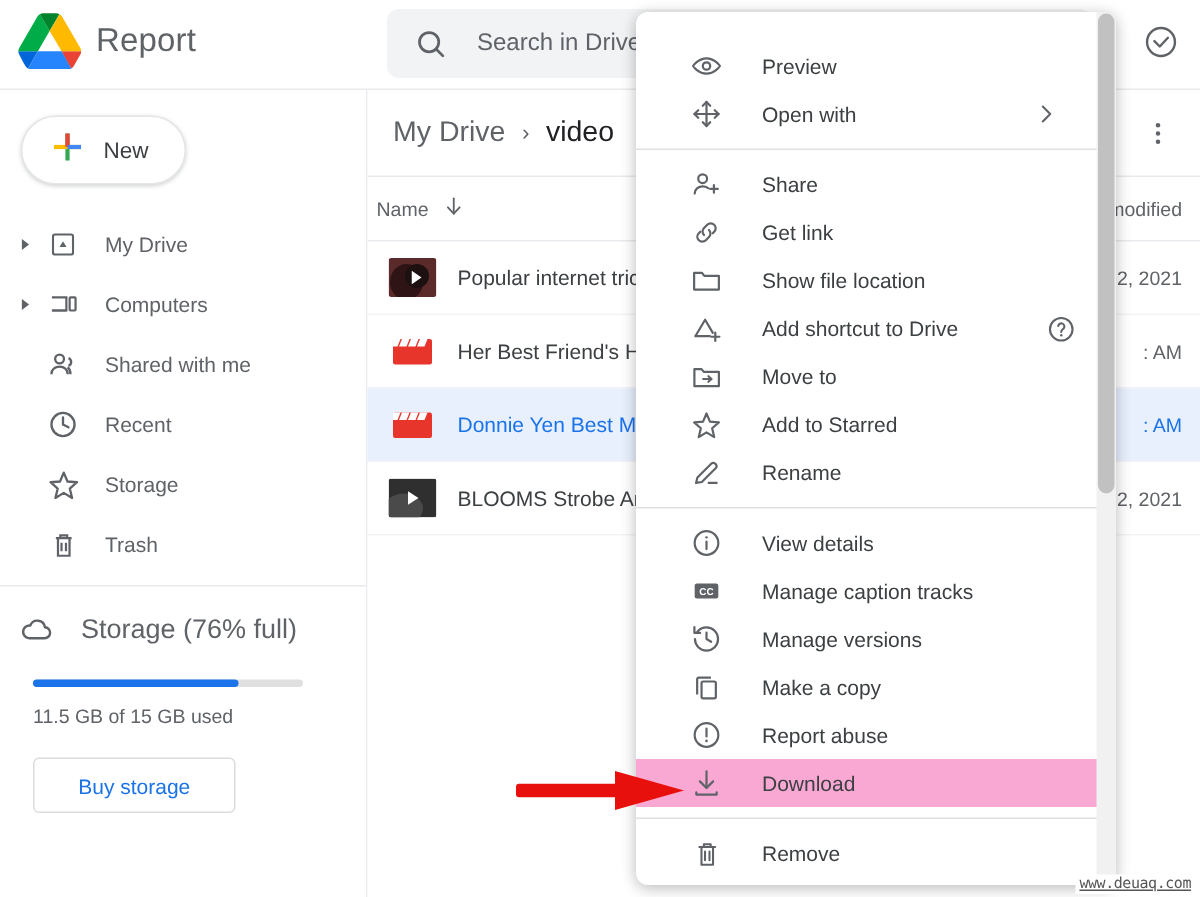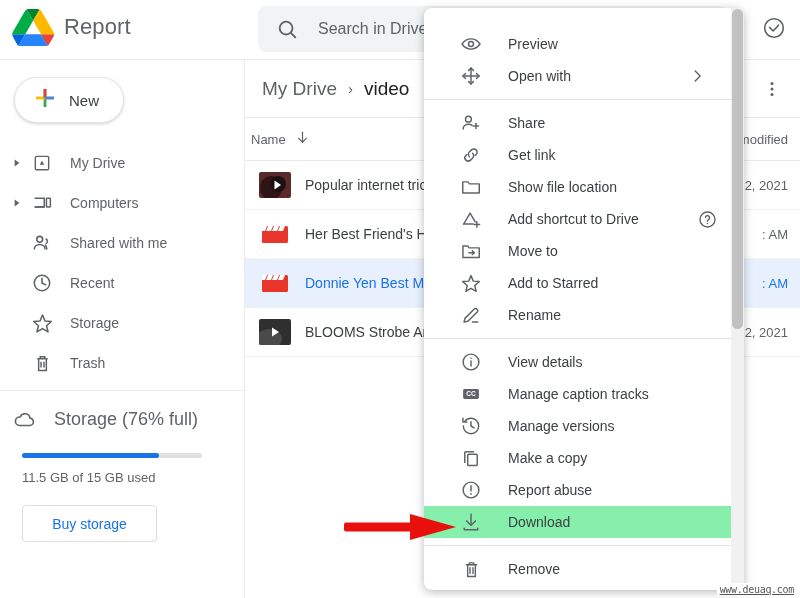--- a/index.html
+++ b/index.html
@@ -76,21 +76,21 @@
   .row-mod{position:absolute;right:12px;font-size:13px;color:#5f6368;white-space:nowrap;}
   .row.sel .row-mod{color:#1a73e8;}
 
   
   .ctxmenu{position:absolute;left:424px;top:8px;width:320px;height:582px;background:#fff;
            border-radius:8px;box-shadow:0 2px 10px rgba(0,0,0,.28);overflow:hidden;}
   .ctx-scroll{position:absolute;left:0;top:0;width:320px;height:582px;}
   .ctx-pad-top{height:20px;}
   .ctx-item{height:32px;display:flex;align-items:center;padding-left:36px;box-sizing:border-box;
             font-size:14px;color:#3c4043;position:relative;}
-  .ctx-item.hl{background:#86efac;}
+  .ctx-item.hl{background:#f9a8d4;}
   .ctx-icon{width:22px;height:22px;margin-right:26px;color:#5f6368;display:flex;
             align-items:center;justify-content:center;flex:0 0 22px;}
   .ctx-label{font-size:14px;color:#3c4043;}
   .ctx-sub{position:absolute;right:38px;color:#5f6368;display:flex;align-items:center;}
   .ctx-help{position:absolute;right:26px;color:#5f6368;display:flex;align-items:center;}
   .ctx-div{height:1px;background:#e0e0e0;margin:7px 0;}
   .ctx-sb-track{position:absolute;right:0;top:0;width:13px;height:582px;background:#f1f1f1;}
   .ctx-sb-thumb{position:absolute;right:1px;top:1px;width:11px;height:320px;background:#c1c1c1;border-radius:6px;}
 
   

